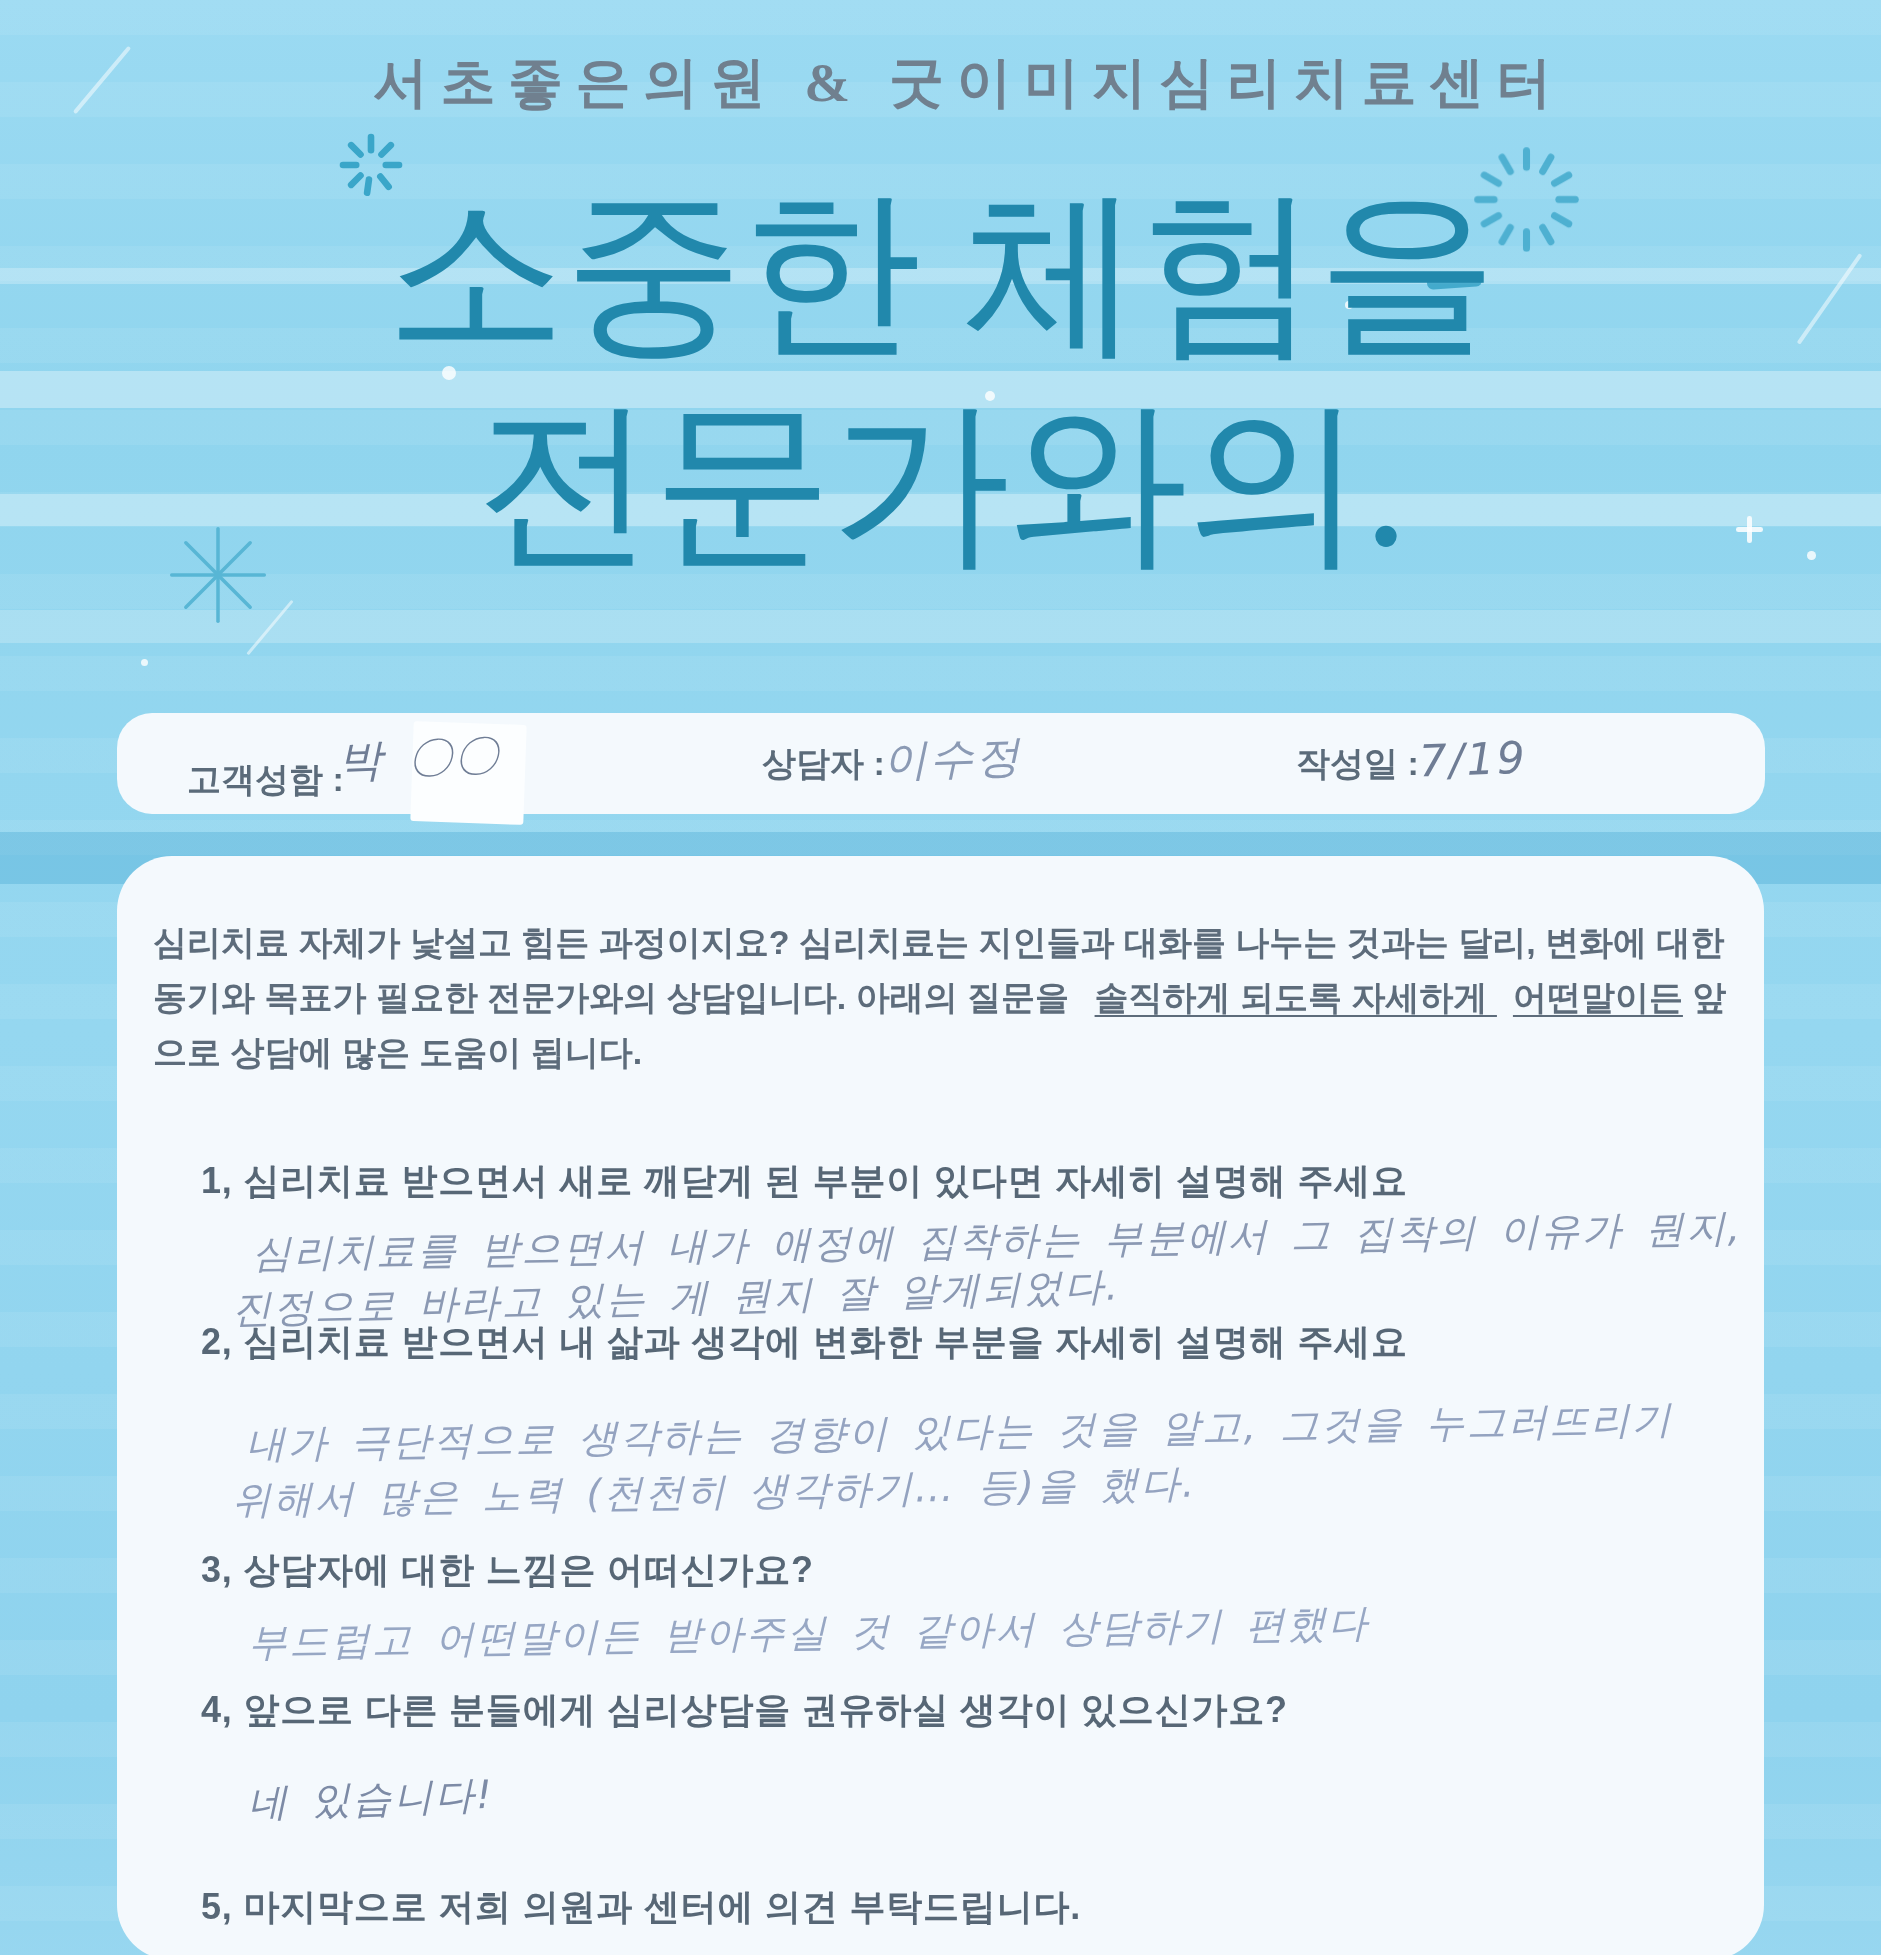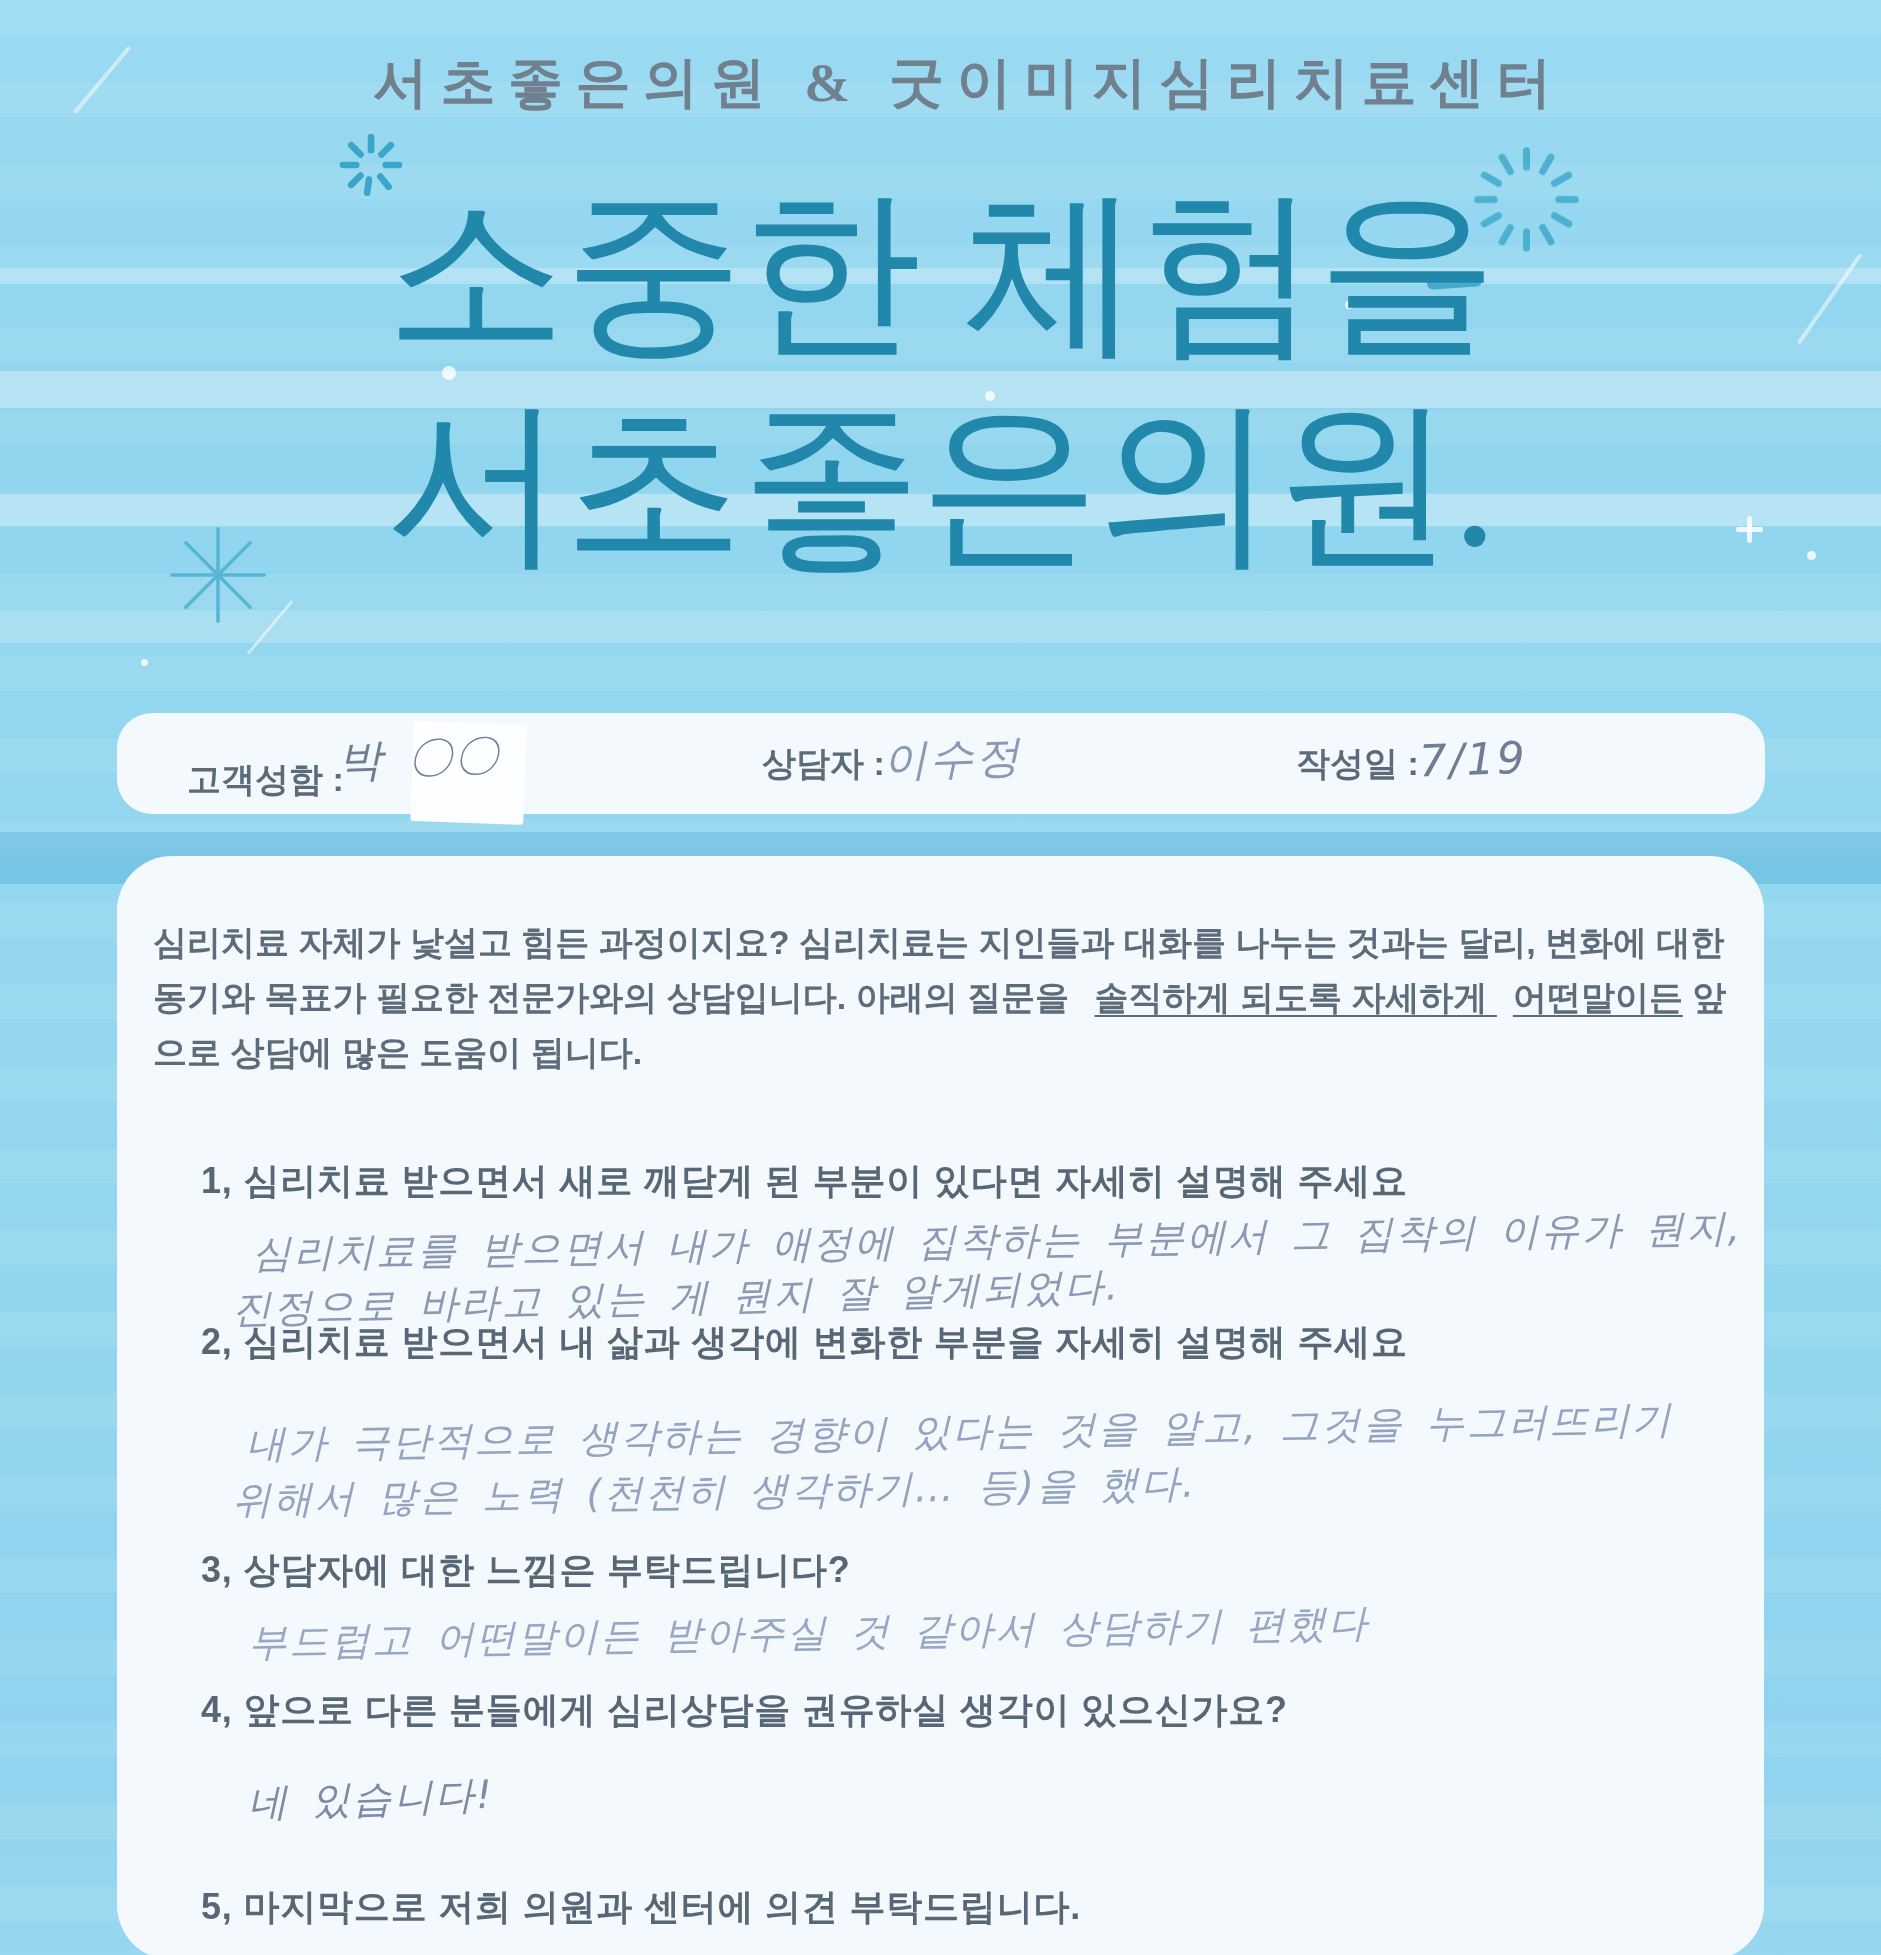--- a/index.html
+++ b/index.html
@@ -115,21 +115,21 @@
   <div class="dot" style="left:1345px;top:301px;width:7.8px;height:7.8px;"></div>
   <div class="dot" style="left:1807px;top:551px;width:8.6px;height:8.6px;"></div>
   <div class="dot" style="left:141px;top:659px;width:7px;height:7px;"></div>
   <div class="diag" style="left:59px;top:78px;width:86px;height:3.9px;transform:rotate(-50deg);"></div>
   <div class="diag" style="left:1775px;top:297px;width:109px;height:3.9px;transform:rotate(-55deg);"></div>
   <div class="diag" style="left:235px;top:626px;width:70px;height:3.1px;transform:rotate(-50deg);"></div>
 
   <div class="header-line">서초좋은의원  &amp;  굿이미지심리치료센터</div>
   <div class="main-title">
     <div>소중한 체험을</div>
-    <div>서초좋은의원.</div>
+    <div>전문가와의.</div>
   </div>
 
   <div class="info-bar">
     <div class="correction-tape"></div>
     <span class="info-label" style="left:70px;margin-top:16px;">고객성함 :</span>
     <span class="info-value hand hand-strong" style="left:221px;">박 〇〇</span>
     <span class="info-label" style="left:645px;">상담자 :</span>
     <span class="info-value hand" style="left:766px;">이수정</span>
     <span class="info-label" style="left:1179px;">작성일 :</span>
     <span class="info-value hand hand-strong" style="left:1302px;">7/19</span>
@@ -141,21 +141,21 @@
     </div>
 
     <div class="q q1">1, 심리치료 받으면서 새로 깨닫게 된 부분이 있다면 자세히 설명해 주세요</div>
     <div class="ans hand a1l1">심리치료를 받으면서 내가 애정에 집착하는 부분에서 그 집착의 이유가 뭔지,</div>
     <div class="ans hand a1l2">진정으로 바라고 있는 게 뭔지 잘 알게되었다.</div>
 
     <div class="q q2">2, 심리치료 받으면서 내 삶과 생각에 변화한 부분을 자세히 설명해 주세요</div>
     <div class="ans hand a2l1">내가 극단적으로 생각하는 경향이 있다는 것을 알고, 그것을 누그러뜨리기</div>
     <div class="ans hand a2l2">위해서 많은 노력 (천천히 생각하기… 등)을 했다.</div>
 
-    <div class="q q3">3, 상담자에 대한 느낌은 부탁드립니다?</div>
+    <div class="q q3">3, 상담자에 대한 느낌은 어떠신가요?</div>
     <div class="ans hand a3l1">부드럽고 어떤말이든 받아주실 것 같아서 상담하기 편했다</div>
 
     <div class="q q4">4, 앞으로 다른 분들에게 심리상담을 권유하실 생각이 있으신가요?</div>
     <div class="ans hand a4l1">네 있습니다!</div>
 
     <div class="q q5">5, 마지막으로 저희 의원과 센터에 의견 부탁드립니다.</div>
   </div>
 
 </div>
 

